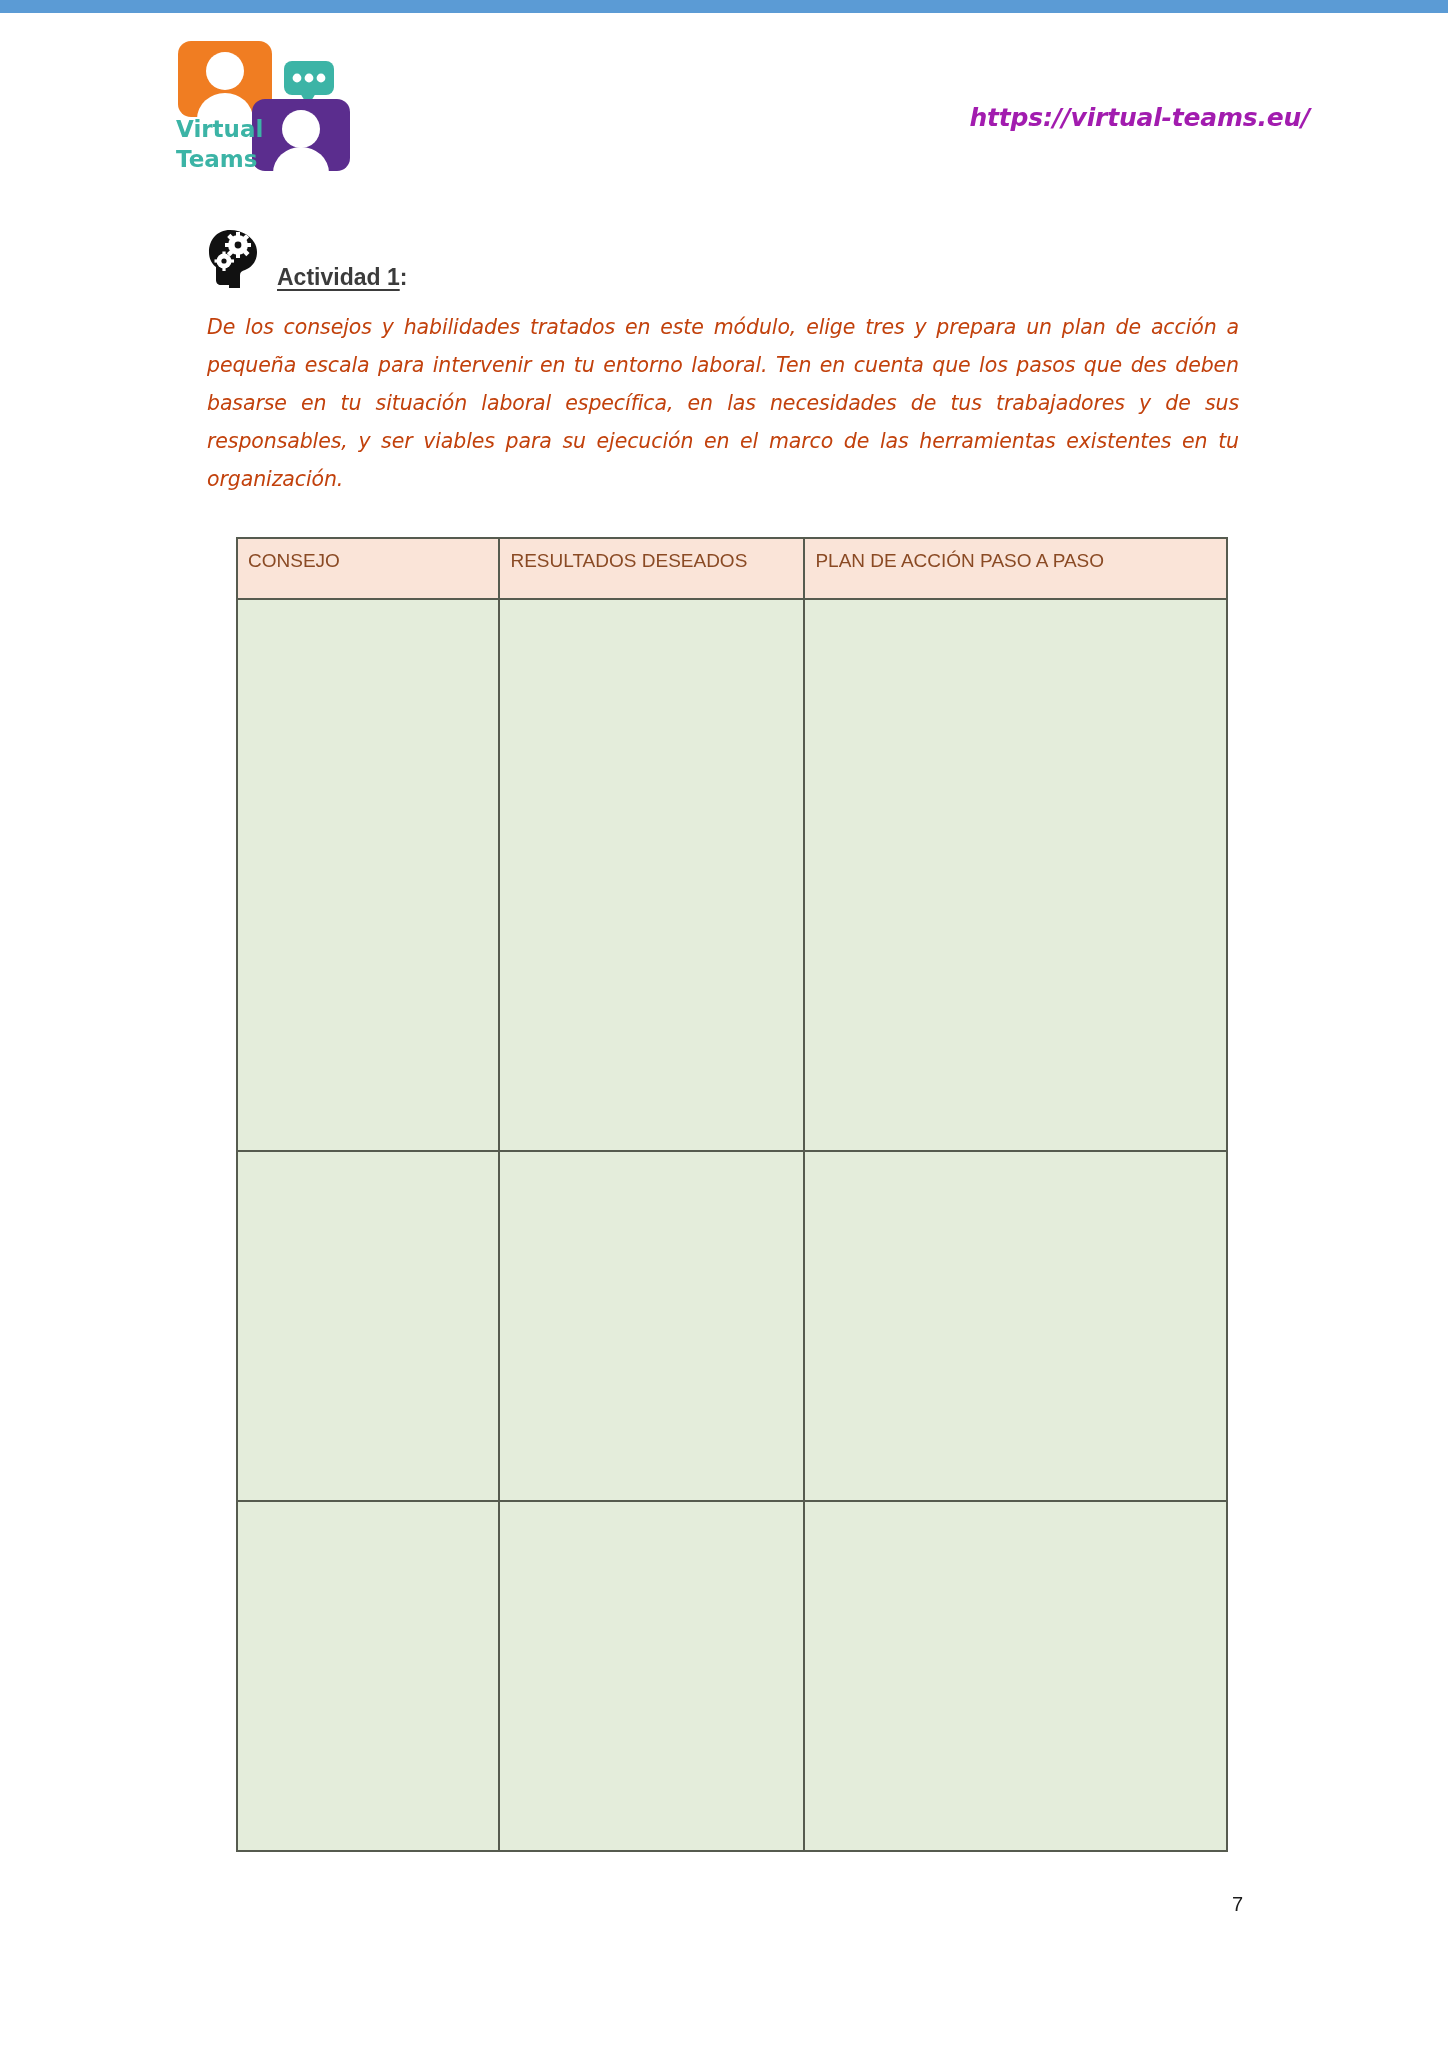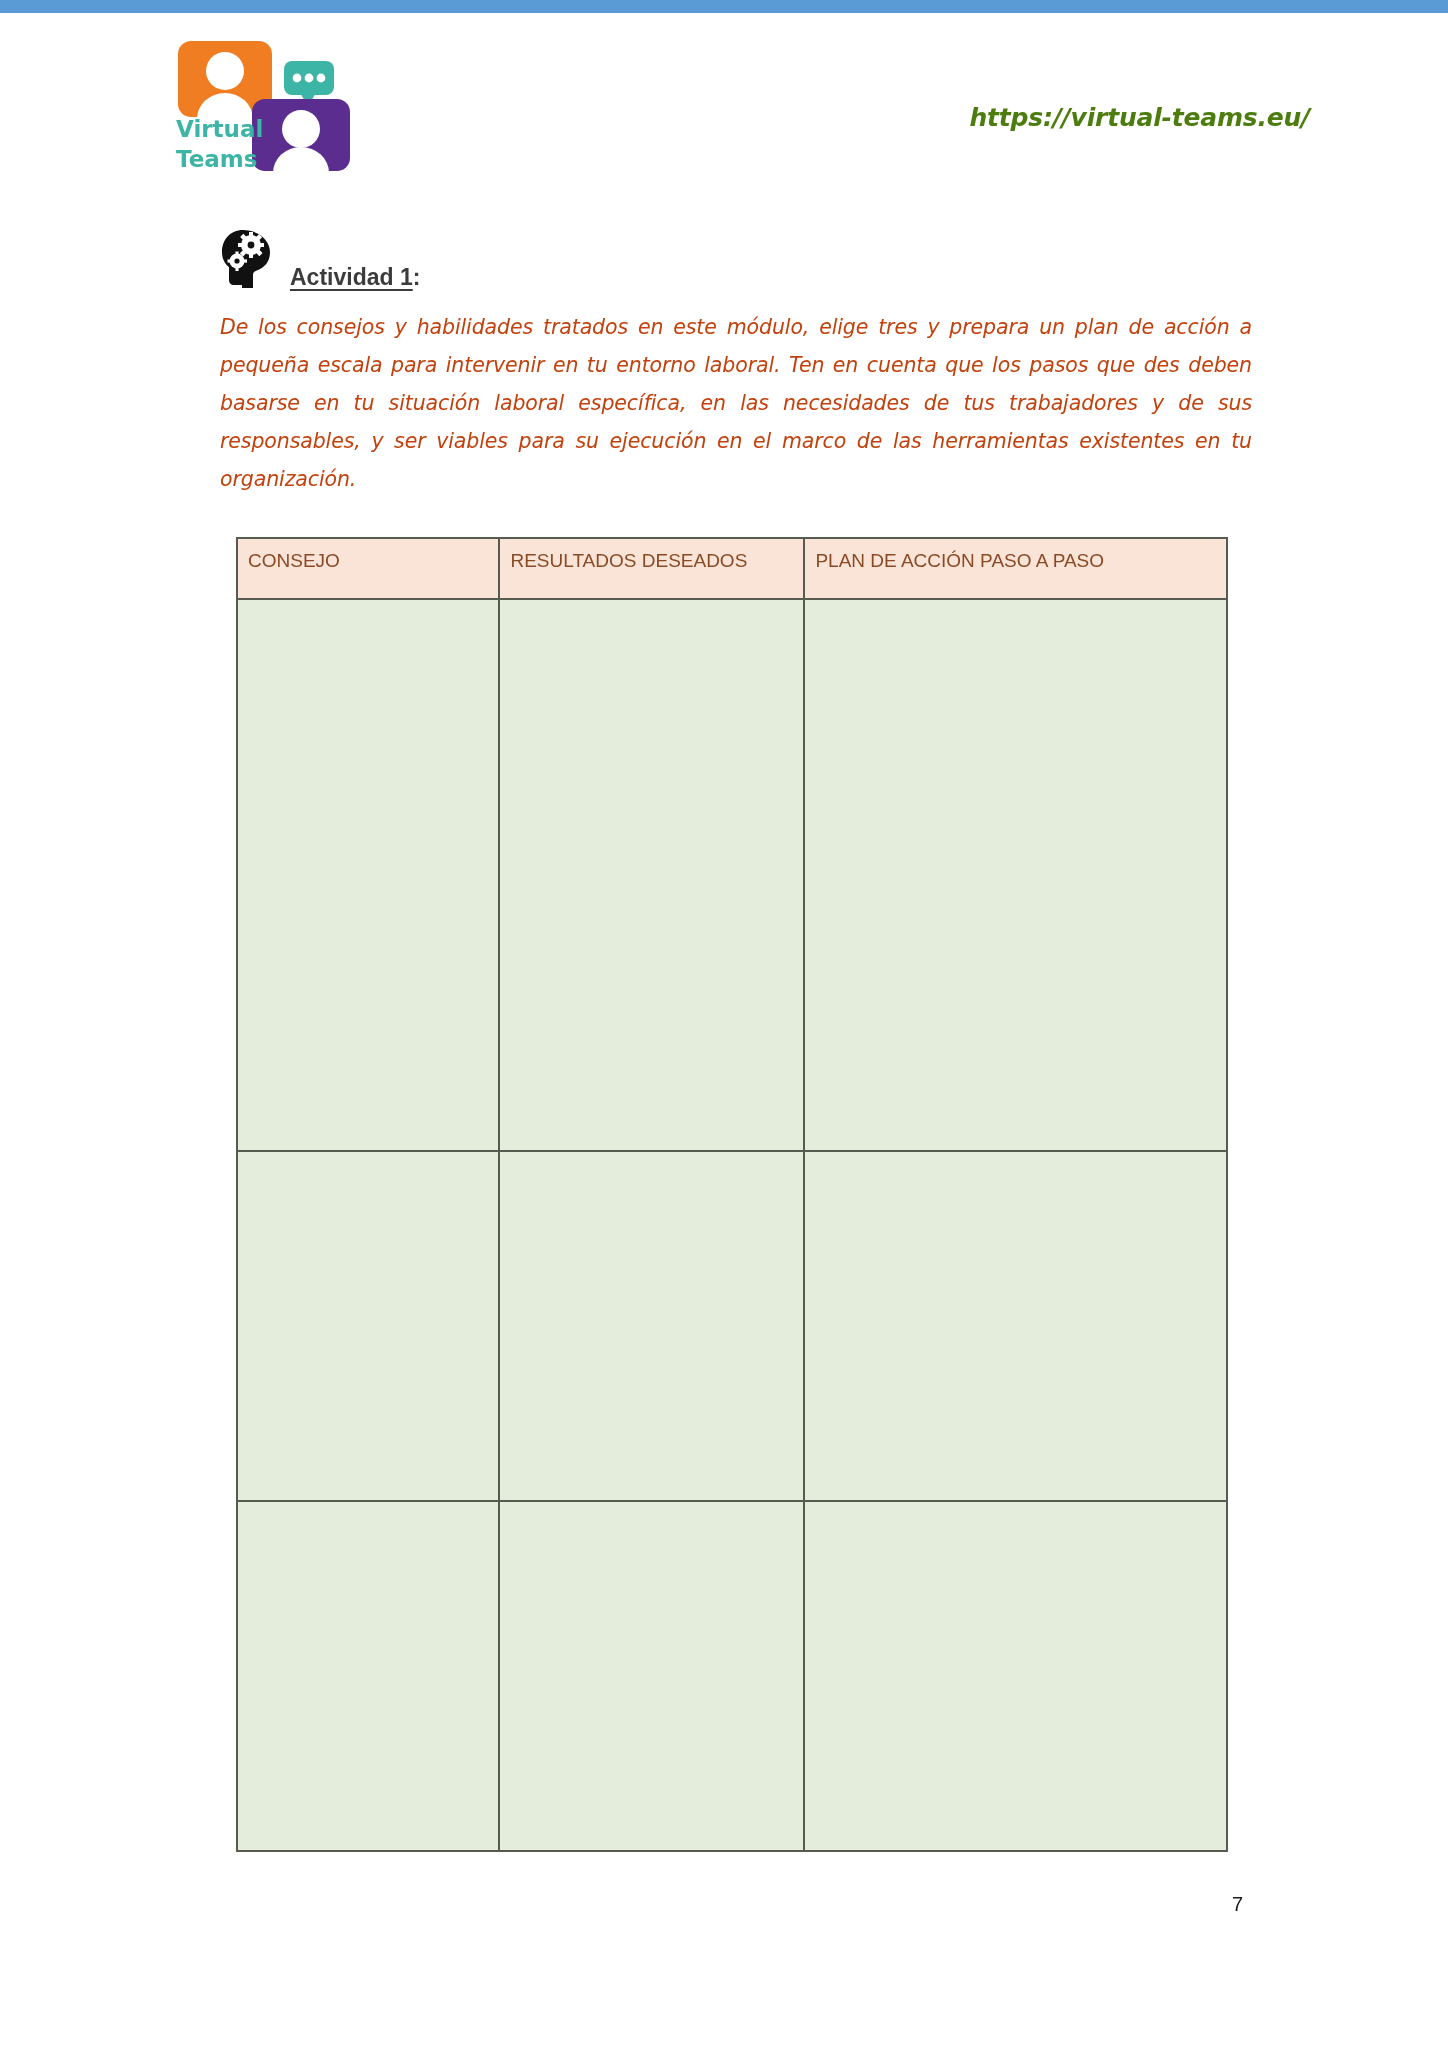--- a/index.html
+++ b/index.html
@@ -45,29 +45,29 @@
   .logo svg { display: block; }
 
   .site-url {
     position: absolute;
     right: 138px;
     top: 70px;
     font-family: "DejaVu Sans", sans-serif;
     font-style: italic;
     font-weight: bold;
     font-size: 25px;
-    color: #4d7c0f;
+    color: #a21caf;
     letter-spacing: -0.2px;
     white-space: nowrap;
   }
 
   
   .activity {
     position: absolute;
-    left: 220px;
+    left: 207px;
     top: 228px;
     width: 1040px;
   }
 
   .activity-head {
     position: relative;
     height: 72px;
   }
   .brain-icon {
     position: absolute;

